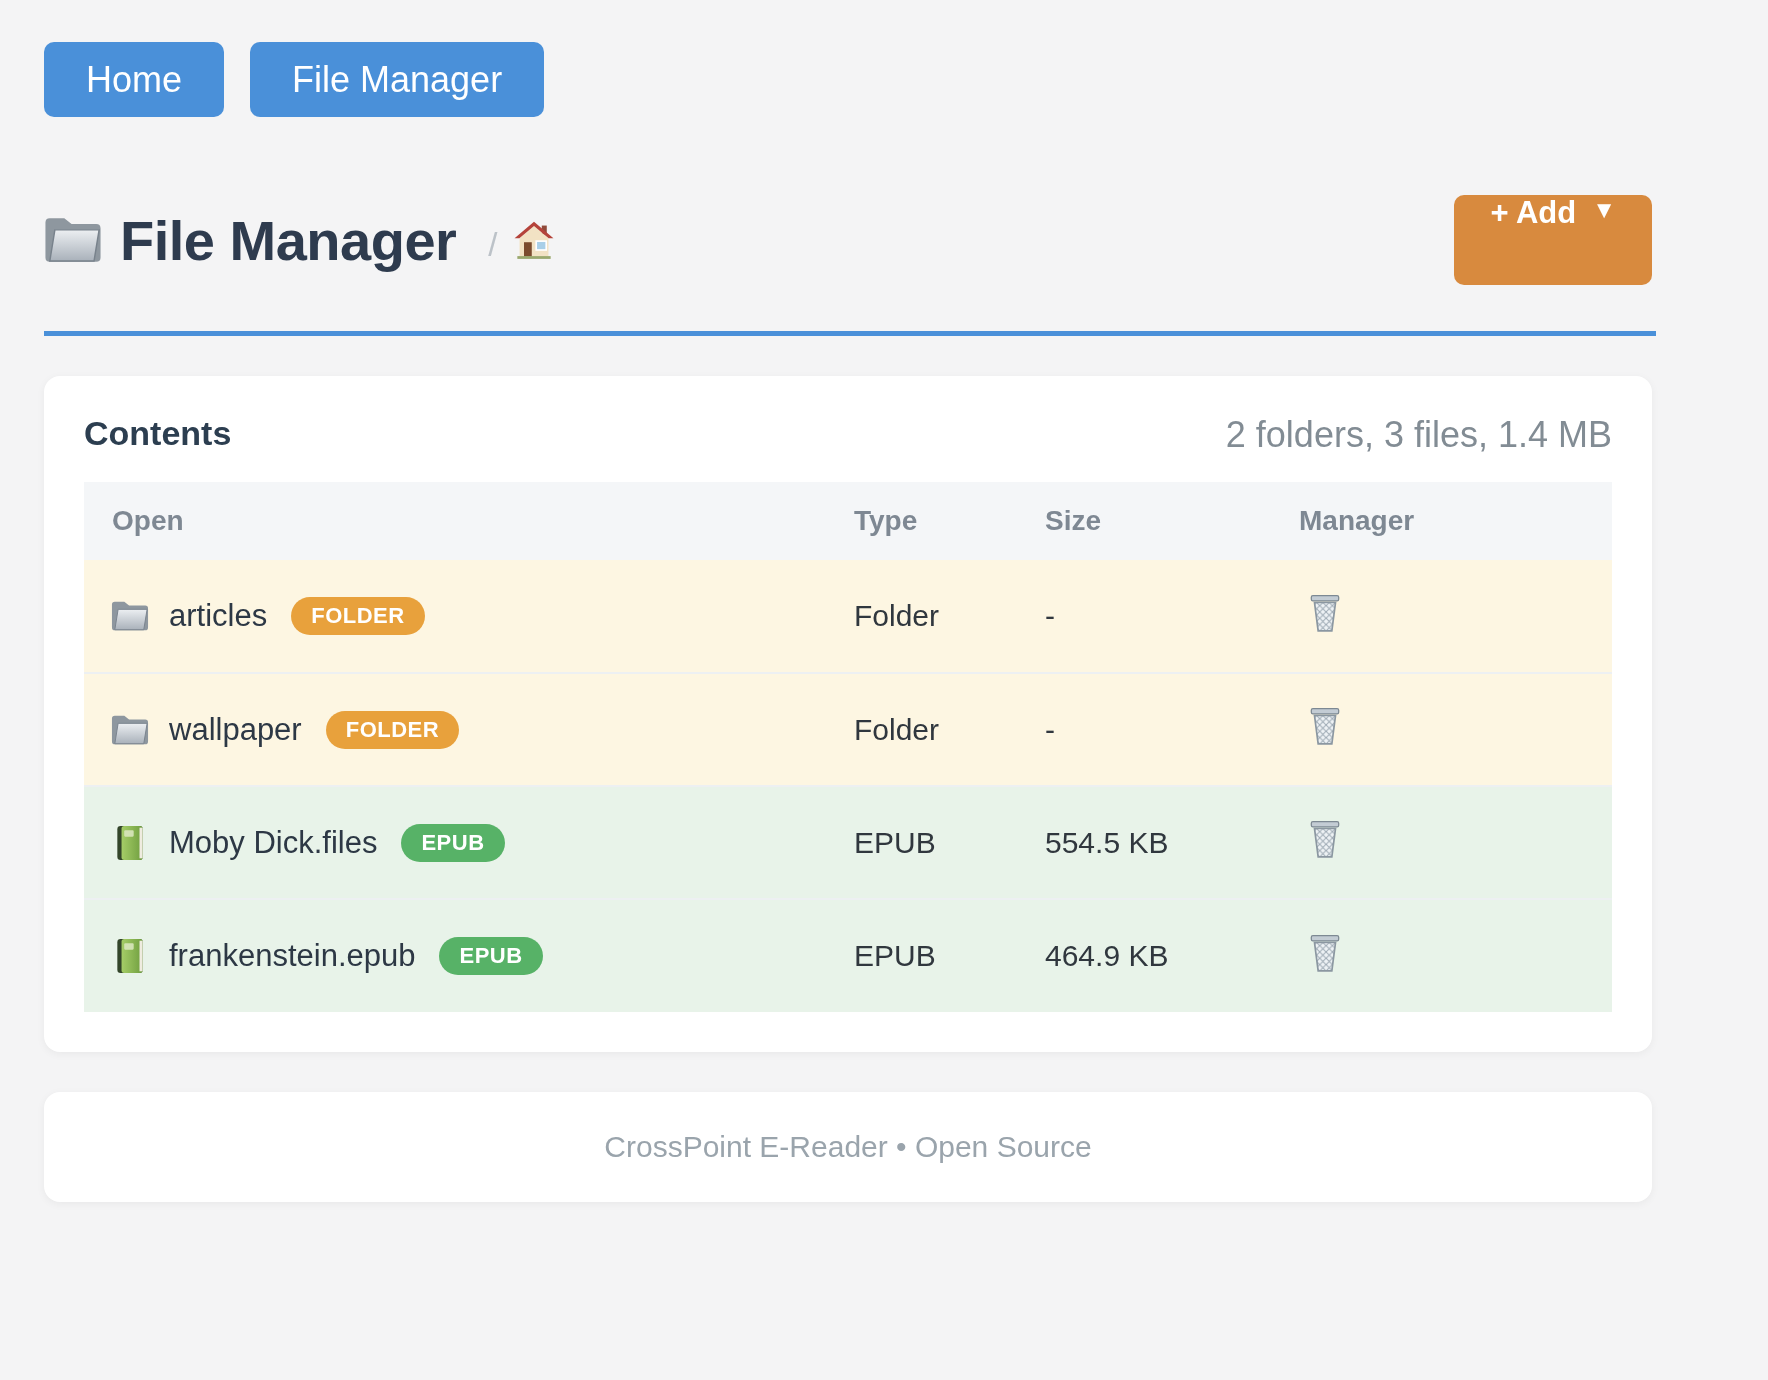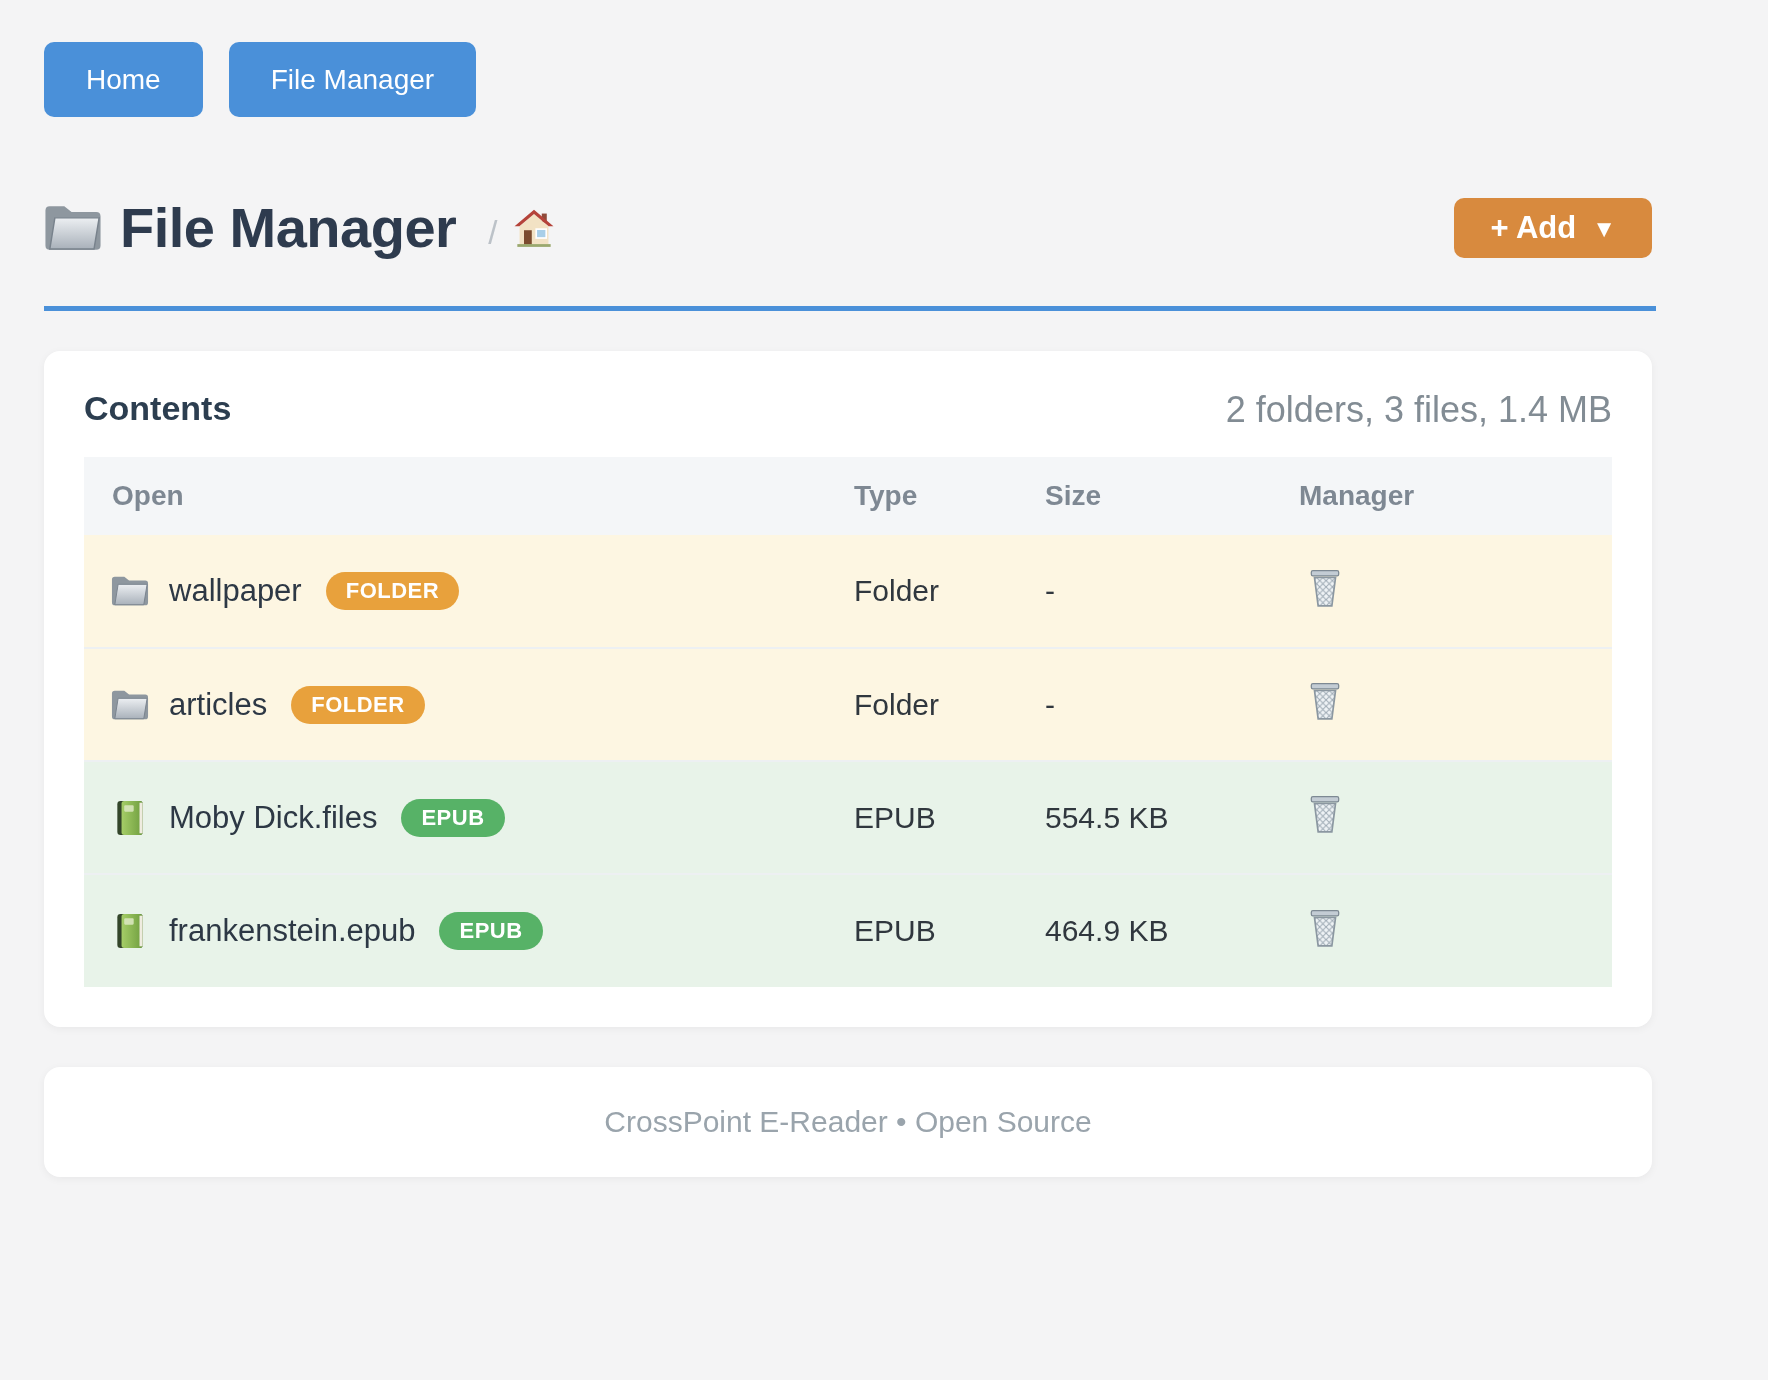--- a/index.html
+++ b/index.html
@@ -11,38 +11,38 @@
     overflow:hidden;
   }
   .page{width:1608px;margin-left:44px;}
 
   
   .nav{padding-top:42px;display:flex;gap:26px;}
   .nav-btn{
     height:75px;padding:0 42px;
     background:#4a90d9;color:#fff;
     border:none;border-radius:10px;
-    font-family:inherit;font-size:28px;font-weight:500;
+    font-family:inherit;font-size:36px;font-weight:500;
     cursor:pointer;
   }
 
   
   .header-row{margin-top:78px;display:flex;align-items:center;justify-content:space-between;}
   .title-group{display:flex;align-items:center;}
   .title-icon{width:58px;height:50px;margin-right:18px;flex:none;}
   h1.page-title{margin:0;font-size:56px;font-weight:800;color:#2e3b4e;letter-spacing:-0.5px;}
   .crumb-sep{margin:0 16px 0 32px;font-size:33px;color:#bcc2c8;align-self:center;padding-top:10px;}
   .crumb-home{background:none;border:none;padding:0;cursor:pointer;display:flex;align-items:center;}
   .crumb-home svg{width:40px;height:40px;}
   .add-btn{
-    height:60px;padding:0 36px;
+    height:90px;padding:0 36px;
     background:#d88a3e;color:#fff;
     border:none;border-radius:10px;
     font-family:inherit;font-size:31px;font-weight:700;
-    cursor:pointer;display:flex;align-items:center;gap:16px;
+    cursor:pointer;display:flex;gap:16px;
   }
   .add-caret{font-size:24px;transform:translateY(1px);}
 
   .rule{margin-top:46px;height:5px;background:#4a90d9;border:none;width:1612px;}
 
   
   .card{
     margin-top:40px;width:1528px;
     background:#fff;border-radius:16px;
     padding:38px 40px 40px 40px;
@@ -181,54 +181,54 @@
           <th>Manager</th>
         </tr>
       </thead>
       <tbody id="table-body">
           <tr class="row row-folder">
     <td class="name-cell">
       <span class="name-wrap">
         <svg class="file-icon">
                   <use class="icon-use" href="#sym-folder" xlink:href="#sym-folder"></use>
                 </svg>
+        <span class="file-name">articles</span>
+        <span class="badge badge-folder">FOLDER</span>
+      </span>
+    </td>
+    <td class="type-cell">Folder</td>
+    <td class="size-cell">-</td>
+    <td class="actions-cell">
+      <button class="trash-btn">
+        <svg>
+                  <use href="#sym-trash"></use>
+                </svg>
+      </button>
+    </td>
+  </tr>
+          <tr class="row row-folder">
+    <td class="name-cell">
+      <span class="name-wrap">
+        <svg class="file-icon">
+                  <use class="icon-use" href="#sym-folder" xlink:href="#sym-folder"></use>
+                </svg>
         <span class="file-name">wallpaper</span>
         <span class="badge badge-folder">FOLDER</span>
       </span>
     </td>
     <td class="type-cell">Folder</td>
     <td class="size-cell">-</td>
     <td class="actions-cell">
       <button class="trash-btn">
         <svg>
                   <use href="#sym-trash"></use>
                 </svg>
       </button>
     </td>
   </tr>
-          <tr class="row row-folder">
-    <td class="name-cell">
-      <span class="name-wrap">
-        <svg class="file-icon">
-                  <use class="icon-use" href="#sym-folder" xlink:href="#sym-folder"></use>
-                </svg>
-        <span class="file-name">articles</span>
-        <span class="badge badge-folder">FOLDER</span>
-      </span>
-    </td>
-    <td class="type-cell">Folder</td>
-    <td class="size-cell">-</td>
-    <td class="actions-cell">
-      <button class="trash-btn">
-        <svg>
-                  <use href="#sym-trash"></use>
-                </svg>
-      </button>
-    </td>
-  </tr>
           <tr class="row row-epub">
     <td class="name-cell">
       <span class="name-wrap">
         <svg class="file-icon">
                   <use class="icon-use" href="#sym-book" xlink:href="#sym-book"></use>
                 </svg>
         <span class="file-name">Moby Dick.files</span>
         <span class="badge badge-epub">EPUB</span>
       </span>
     </td>

